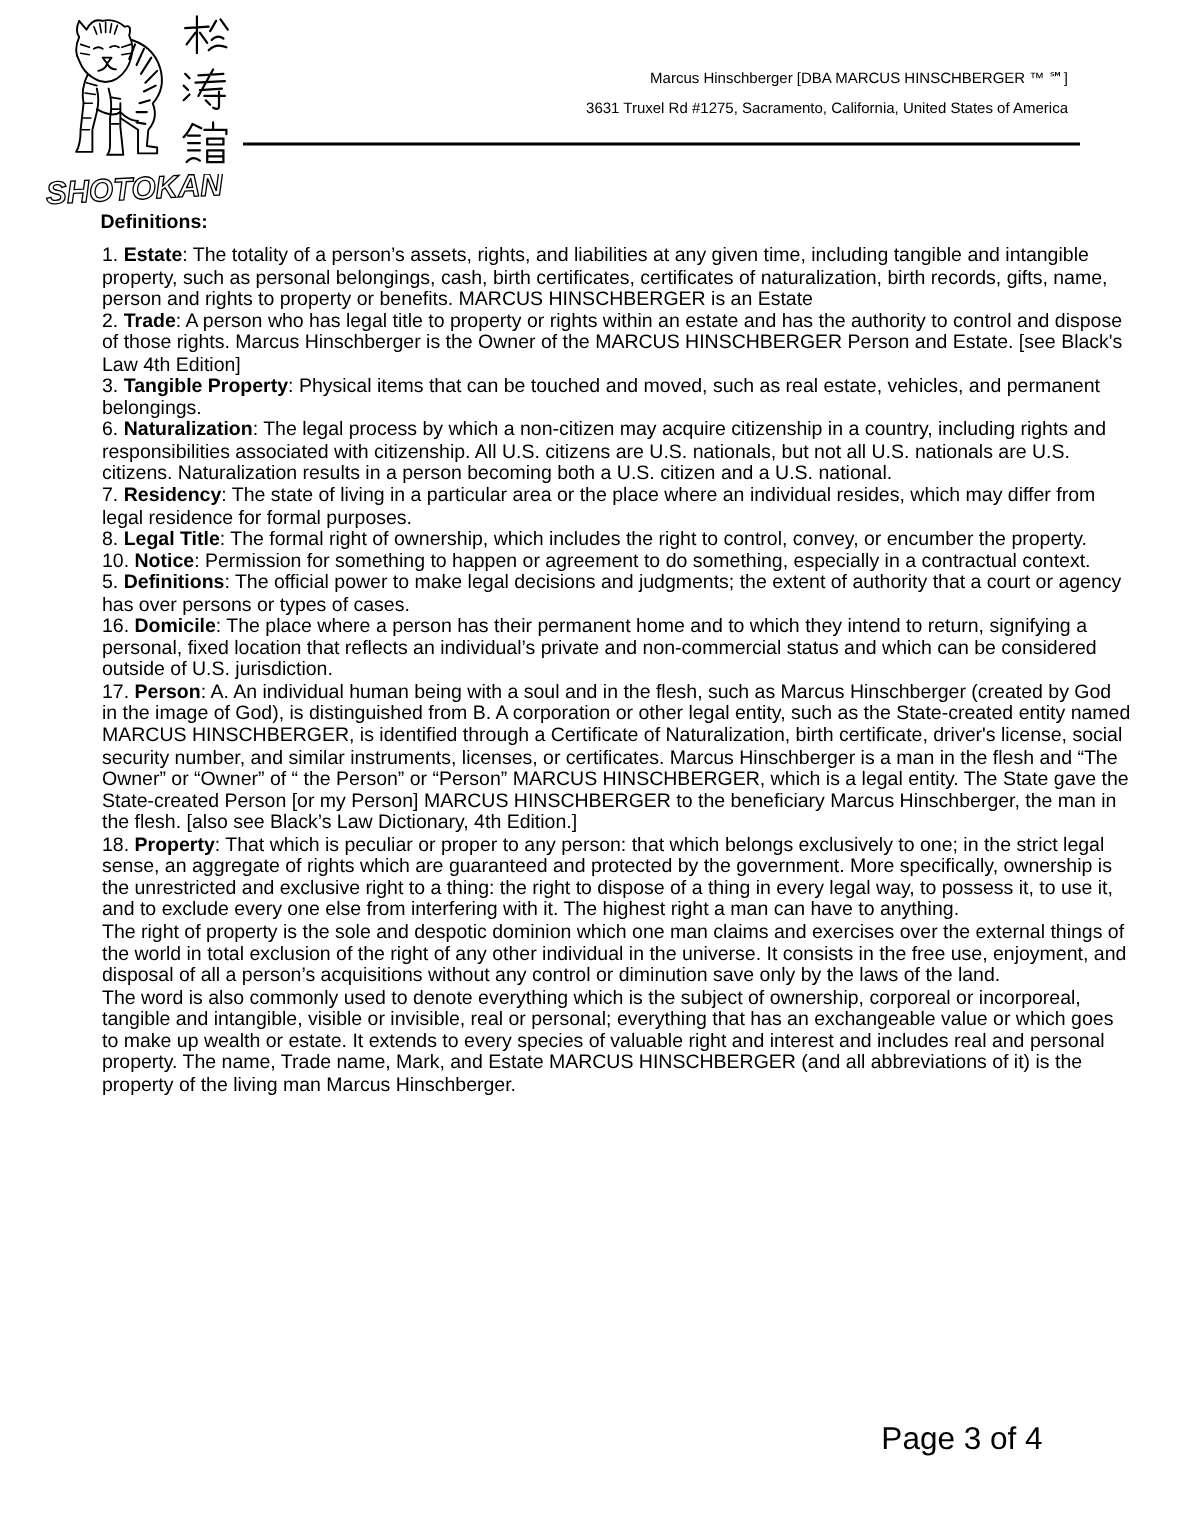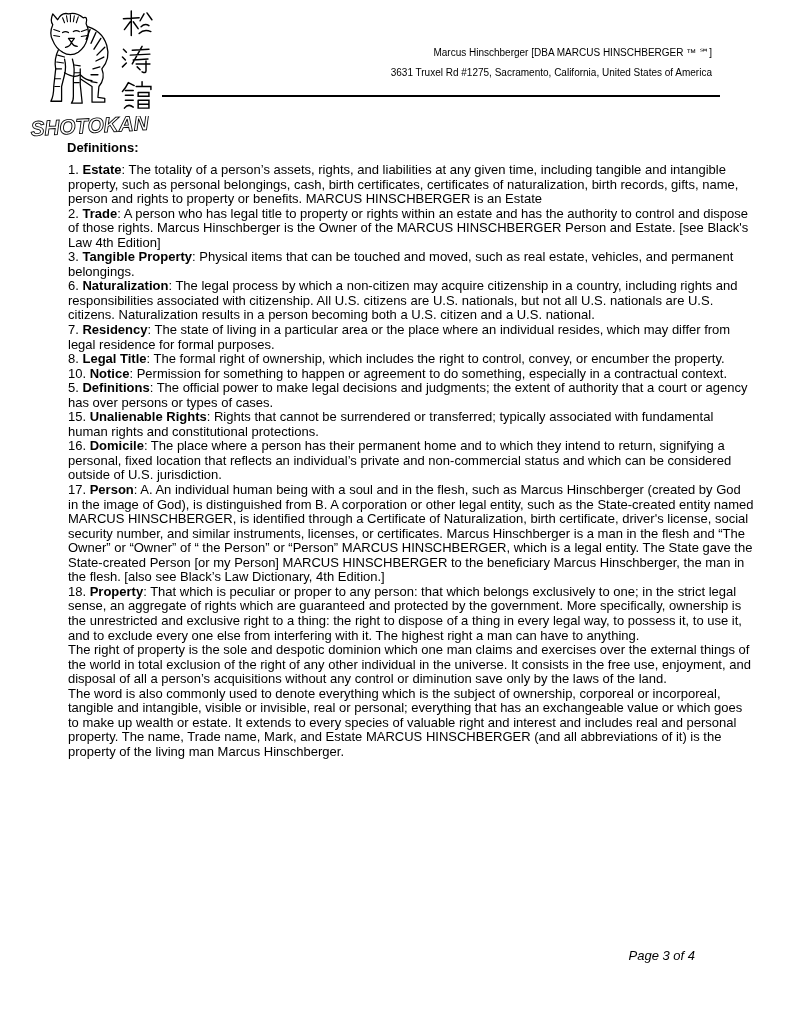--- a/index.html
+++ b/index.html
@@ -29,22 +29,21 @@
     font-size:13px;font-weight:bold;padding-left:12px;
   }
   .defs-body{
     position:absolute;left:68px;top:163px;width:686px;
     font-size:13px;line-height:14.55px;
     text-align:left;
   }
   .defs-body p{margin:0;padding:0;}
   .page-number{
     position:absolute;top:948px;right:96px;
-    font-size:13px;
-    font-style:italic;
+    font-size:21px;
   }
 </style>
 </head>
 <body>
 
 <div class="page">
 
   <div class="logo">
     <svg viewBox="0 0 130 108" width="130" height="106">
       <g stroke="#000" fill="#fff" stroke-width="1.3" stroke-linejoin="round" stroke-linecap="round">
@@ -104,21 +103,20 @@
 
   <div class="defs-body">
       <p><span>1. </span><b>Estate</b><span>: The totality of a person’s assets, rights, and liabilities at any given time, including tangible and intangible property, such as personal belongings, cash, birth certificates, certificates of naturalization, birth records, gifts, name, person and rights to property or benefits. MARCUS HINSCHBERGER is an Estate</span></p>
       <p><span>2. </span><b>Trade</b><span>: A person who has legal title to property or rights within an estate and has the authority to control and dispose of those rights. Marcus Hinschberger is the Owner of the MARCUS HINSCHBERGER Person and Estate. [see Black's Law 4th Edition]</span></p>
       <p><span>3. </span><b>Tangible Property</b><span>: Physical items that can be touched and moved, such as real estate, vehicles, and permanent belongings.</span></p>
       <p><span>6. </span><b>Naturalization</b><span>: The legal process by which a non-citizen may acquire citizenship in a country, including rights and responsibilities associated with citizenship. All U.S. citizens are U.S. nationals, but not all U.S. nationals are U.S. citizens. Naturalization results in a person becoming both a U.S. citizen and a U.S. national.</span></p>
       <p><span>7. </span><b>Residency</b><span>: The state of living in a particular area or the place where an individual resides, which may differ from legal residence for formal purposes.</span></p>
       <p><span>8. </span><b>Legal Title</b><span>: The formal right of ownership, which includes the right to control, convey, or encumber the property.</span></p>
       <p><span>10. </span><b>Notice</b><span>: Permission for something to happen or agreement to do something, especially in a contractual context.</span></p>
       <p><span>5. </span><b>Definitions</b><span>: The official power to make legal decisions and judgments; the extent of authority that a court or agency has over persons or types of cases.</span></p>
-      <p><span>15. </span><b>Unalienable Rights</b><span>: Rights that cannot be surrendered or transferred; typically associated with fundamental human rights and constitutional protections.</span></p>
       <p><span>16. </span><b>Domicile</b><span>: The place where a person has their permanent home and to which they intend to return, signifying a personal, fixed location that reflects an individual’s private and non-commercial status and which can be considered outside of U.S. jurisdiction.</span></p>
       <p><span>17. </span><b>Person</b><span>: A. An individual human being with a soul and in the flesh, such as Marcus Hinschberger (created by God in the image of God), is distinguished from B. A corporation or other legal entity, such as the State-created entity named MARCUS HINSCHBERGER, is identified through a Certificate of Naturalization, birth certificate, driver's license, social security number, and similar instruments, licenses, or certificates. Marcus Hinschberger is a man in the flesh and “The Owner” or “Owner” of “ the Person” or “Person” MARCUS HINSCHBERGER, which is a legal entity. The State gave the State-created Person [or my Person] MARCUS HINSCHBERGER to the beneficiary Marcus Hinschberger, the man in the flesh. [also see Black’s Law Dictionary, 4th Edition.]</span></p>
       <p><span>18. </span><b>Property</b><span>: That which is peculiar or proper to any person: that which belongs exclusively to one; in the strict legal sense, an aggregate of rights which are guaranteed and protected by the government. More specifically, ownership is the unrestricted and exclusive right to a thing: the right to dispose of a thing in every legal way, to possess it, to use it, and to exclude every one else from interfering with it. The highest right a man can have to anything.</span></p>
       <p><span>The right of property is the sole and despotic dominion which one man claims and exercises over the external things of the world in total exclusion of the right of any other individual in the universe. It consists in the free use, enjoyment, and disposal of all a person’s acquisitions without any control or diminution save only by the laws of the land.</span></p>
       <p><span>The word is also commonly used to denote everything which is the subject of ownership, corporeal or incorporeal, tangible and intangible, visible or invisible, real or personal; everything that has an exchangeable value or which goes to make up wealth or estate. It extends to every species of valuable right and interest and includes real and personal property. The name, Trade name, Mark, and Estate MARCUS HINSCHBERGER (and all abbreviations of it) is the property of the living man Marcus Hinschberger.</span></p>
     </div>
 
   <div class="page-number">Page 3 of 4</div>
 
 </div>

